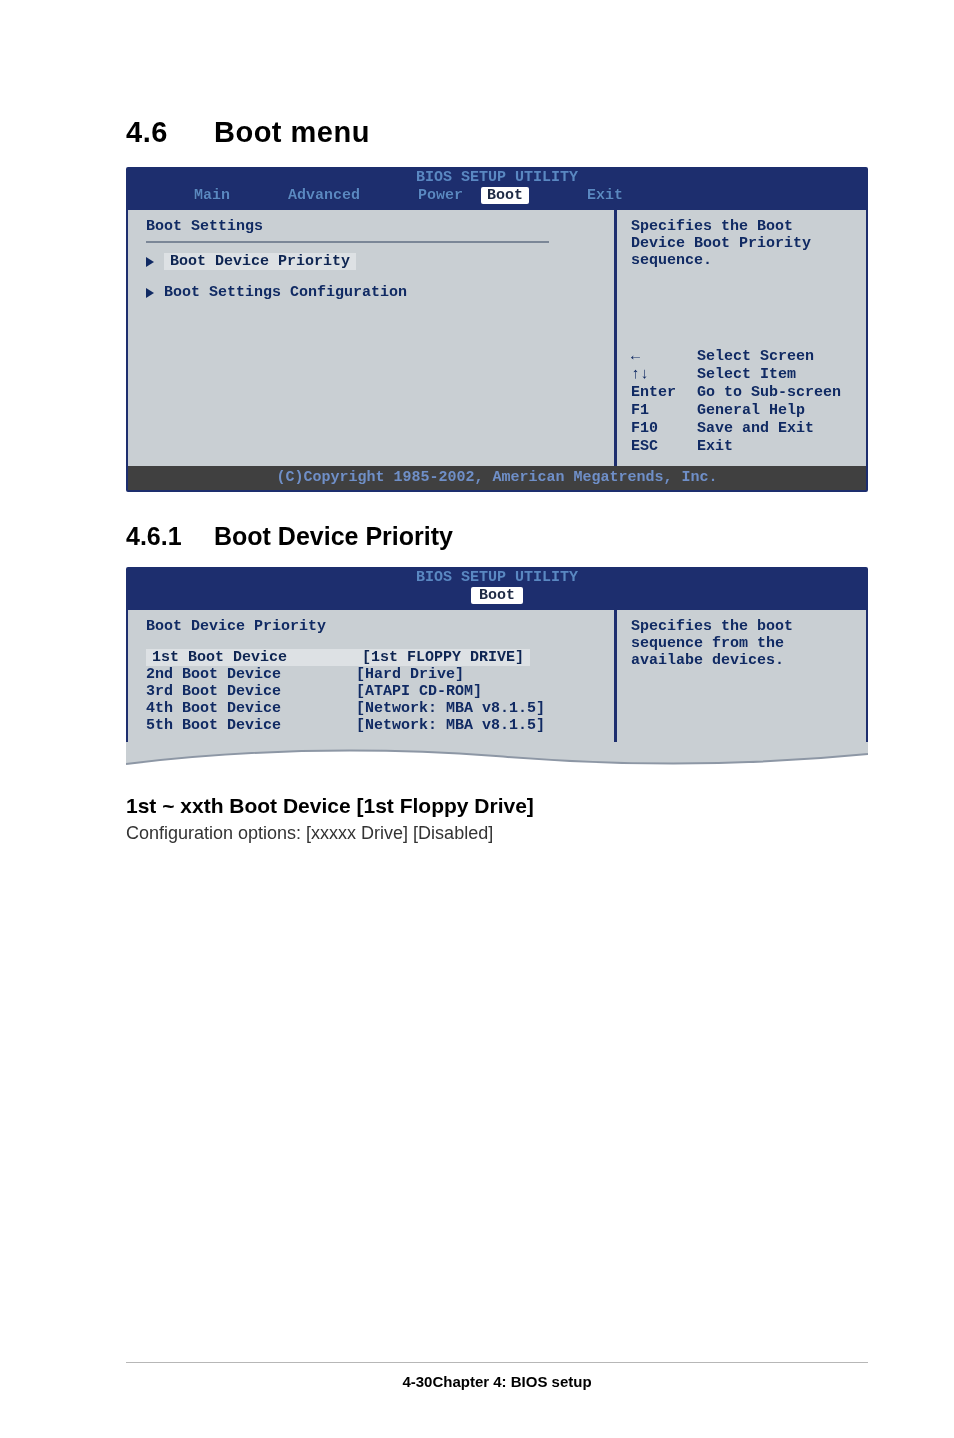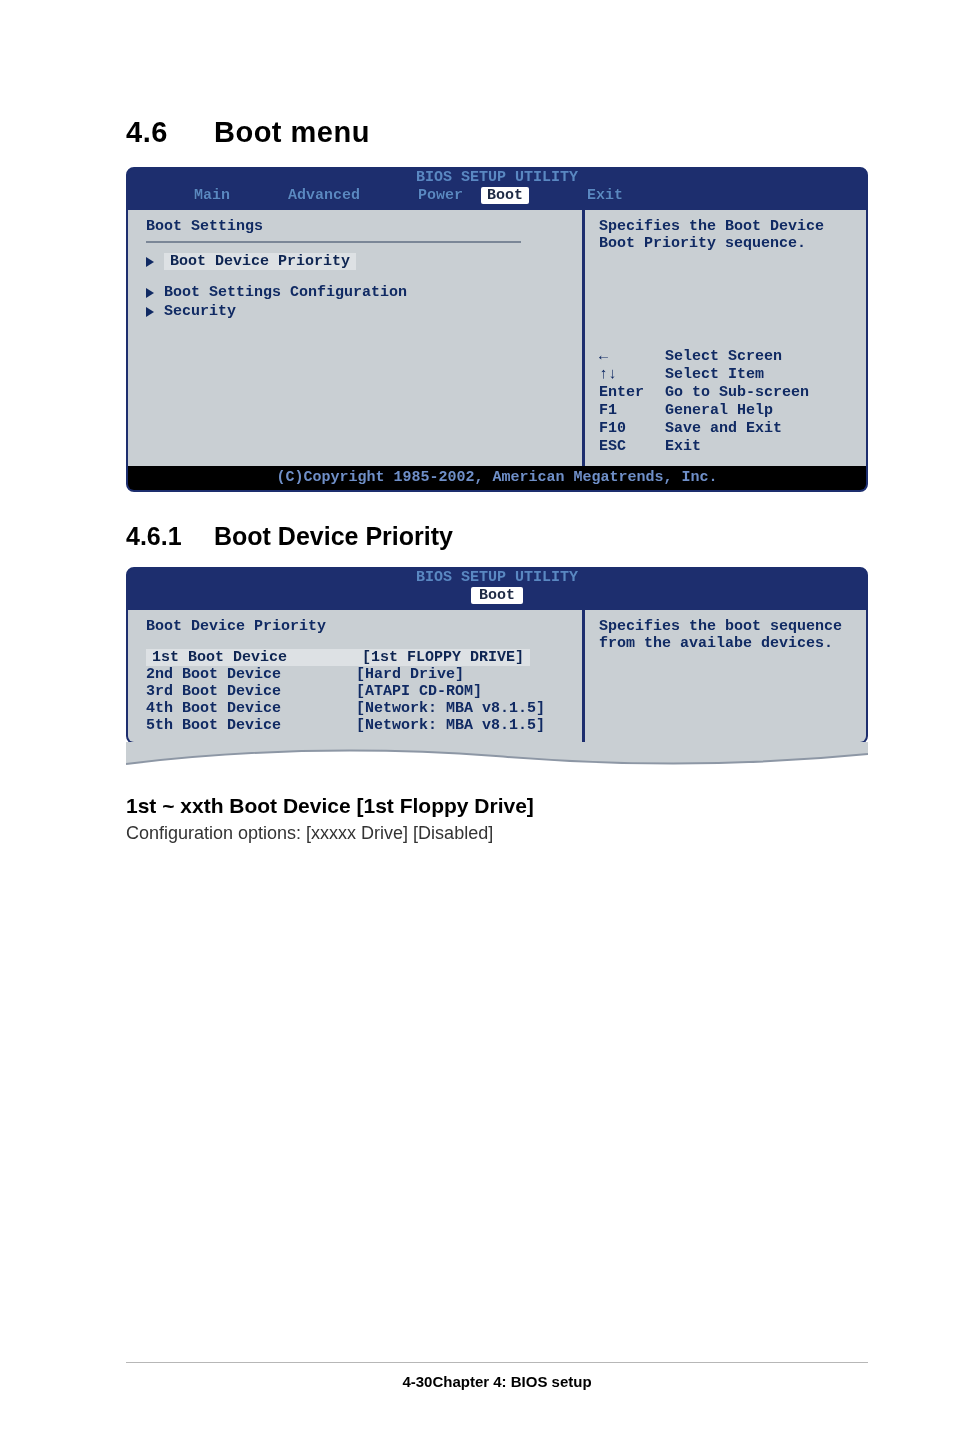--- a/index.html
+++ b/index.html
@@ -4,43 +4,43 @@
 <style>
   * { box-sizing: border-box; margin: 0; padding: 0; }
   html, body { width: 954px; height: 1438px; background: #fff; font-family: Verdana, Arial, sans-serif; }
   .page { padding: 116px 86px 0 126px; height: 100%; position: relative; }
 
   .section-title { font-size: 29px; font-weight: 700; color: #000; letter-spacing: 0.5px; }
   .section-num { display: inline-block; width: 88px; }
   .intro { font-size: 18px; color: #333; line-height: 1.28; margin-top: 10px; }
 
   .bios1 { margin-top: 18px; }
-  .bios-box { border: 2px solid #1d2e6e; background: #1d2e6e; border-radius: 8px; overflow: hidden; }
+  .bios-box { border: 2px solid #1d2e6e; background: #1d2e6e; border-radius: 2px; overflow: hidden; }
   .bios-header { background: #1d2e6e; color: #5a88c2; font-family: "Courier New", monospace; font-weight: bold; font-size: 15px; text-align: center; padding: 0; line-height: 18px; }
   .bios-tabs { display: flex; padding: 0 12px 4px 26px; gap: 18px; }
   .tab { font-family: "Courier New", monospace; font-weight: bold; font-size: 15px; color: #6f8fc8; padding-left: 40px; }
   .tab.off { color: #5a88c2; text-shadow: 0 0 1px rgba(0,0,0,0.4); }
   .tab.on { background: #ffffff; color: #1e2a44; padding: 0 6px; border-radius: 2px; }
   .bios-body { display: flex; background: #1d2e6e; border-top: 2px solid #1d2e6e; }
 
   .panel-left, .panel-right { background: #c9cfd3; font-family: "Courier New", monospace; font-weight: bold; font-size: 15px; color: #102a63; }
   .panel-left { flex: 1; padding: 8px 10px 8px 18px; min-height: 256px; }
-  .panel-right { width: 284px; border-left: 3px solid #1d2e6e; padding: 8px 10px 8px 14px; position: relative; }
+  .panel-right { width: 252px; border-left: 3px solid #1d2e6e; padding: 8px 10px 8px 14px; position: relative; }
   .panel-title { margin-bottom: 6px; }
   .hr-line { height: 2px; background: #7b8797; width: 88%; margin: 2px 0 10px 0; }
   .menu-row { display: flex; align-items: center; gap: 10px; margin: 2px 0; }
   .tri { width: 0; height: 0; border-top: 5px solid transparent; border-bottom: 5px solid transparent; border-left: 8px solid #102a63; }
   .sel { background: #dde1e4; color: #0e2552; padding: 0 6px; display: inline-block; }
 
   .help-bottom { position: absolute; bottom: 10px; left: 14px; right: 10px; color: #102a63; }
   .help-row { display: flex; gap: 14px; align-items: center; line-height: 18px; }
   .key-col { width: 52px; }
   .arrow { font-family: "Courier New", monospace; font-weight: bold; }
 
-  .copyright-bar { background: #000000; color: #6f8fc8; font-family: "Courier New", monospace; font-weight: bold; font-size: 15px; text-align: center; padding: 3px 0 4px; }
+  .copyright-bar { background: #404040; color: #6f8fc8; font-family: "Courier New", monospace; font-weight: bold; font-size: 15px; text-align: center; padding: 3px 0 4px; }
 
   .subhead { font-size: 25px; font-weight: 700; color: #000; margin-top: 30px; }
   .subhead .subnum { display: inline-block; width: 88px; }
 
   .bios2 { margin-top: 16px; }
   .bios2 .panel-left { min-height: 120px; }
   .bios2 .panel-right { min-height: 120px; }
   .bios2 .bios-tabs { justify-content: center; padding: 0 0 4px 0; gap: 0; }
   .bios2 .tab.on { padding: 0 8px; }
   .kv { display: flex; }
@@ -83,24 +83,20 @@
           <div class="hr-line"></div>
 
           <div class="menu-row">
             <div class="tri"></div>
             <span class="sel">Boot Device Priority</span>
           </div>
           <div style="height:10px"></div>
           <div class="menu-row">
             <div class="tri"></div>
             <span>Boot Settings Configuration</span>
-          </div>
-          <div class="menu-row">
-            <div class="tri"></div>
-            <span>Security</span>
           </div>
         </div>
         <div class="panel-right">
           <div>Specifies the Boot Device Boot Priority sequence.</div>
           <div class="help-bottom">
             <div class="help-row">
                 <span class="key-col arrow">←</span>
                 <span>Select Screen</span>
               </div>
             <div class="help-row">

